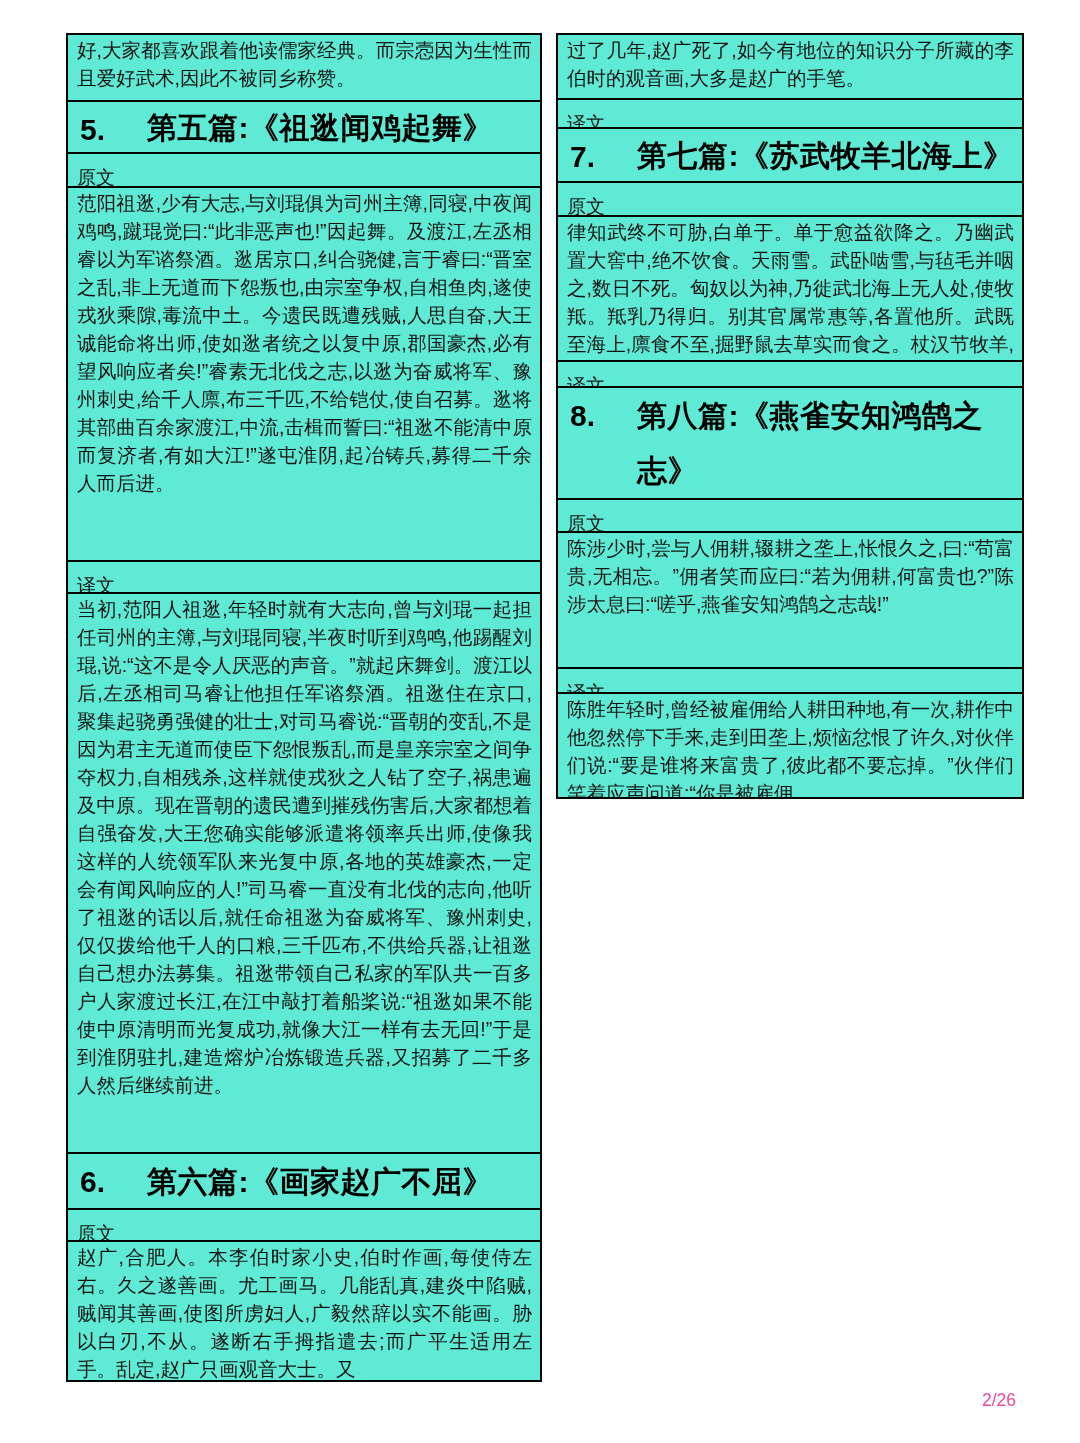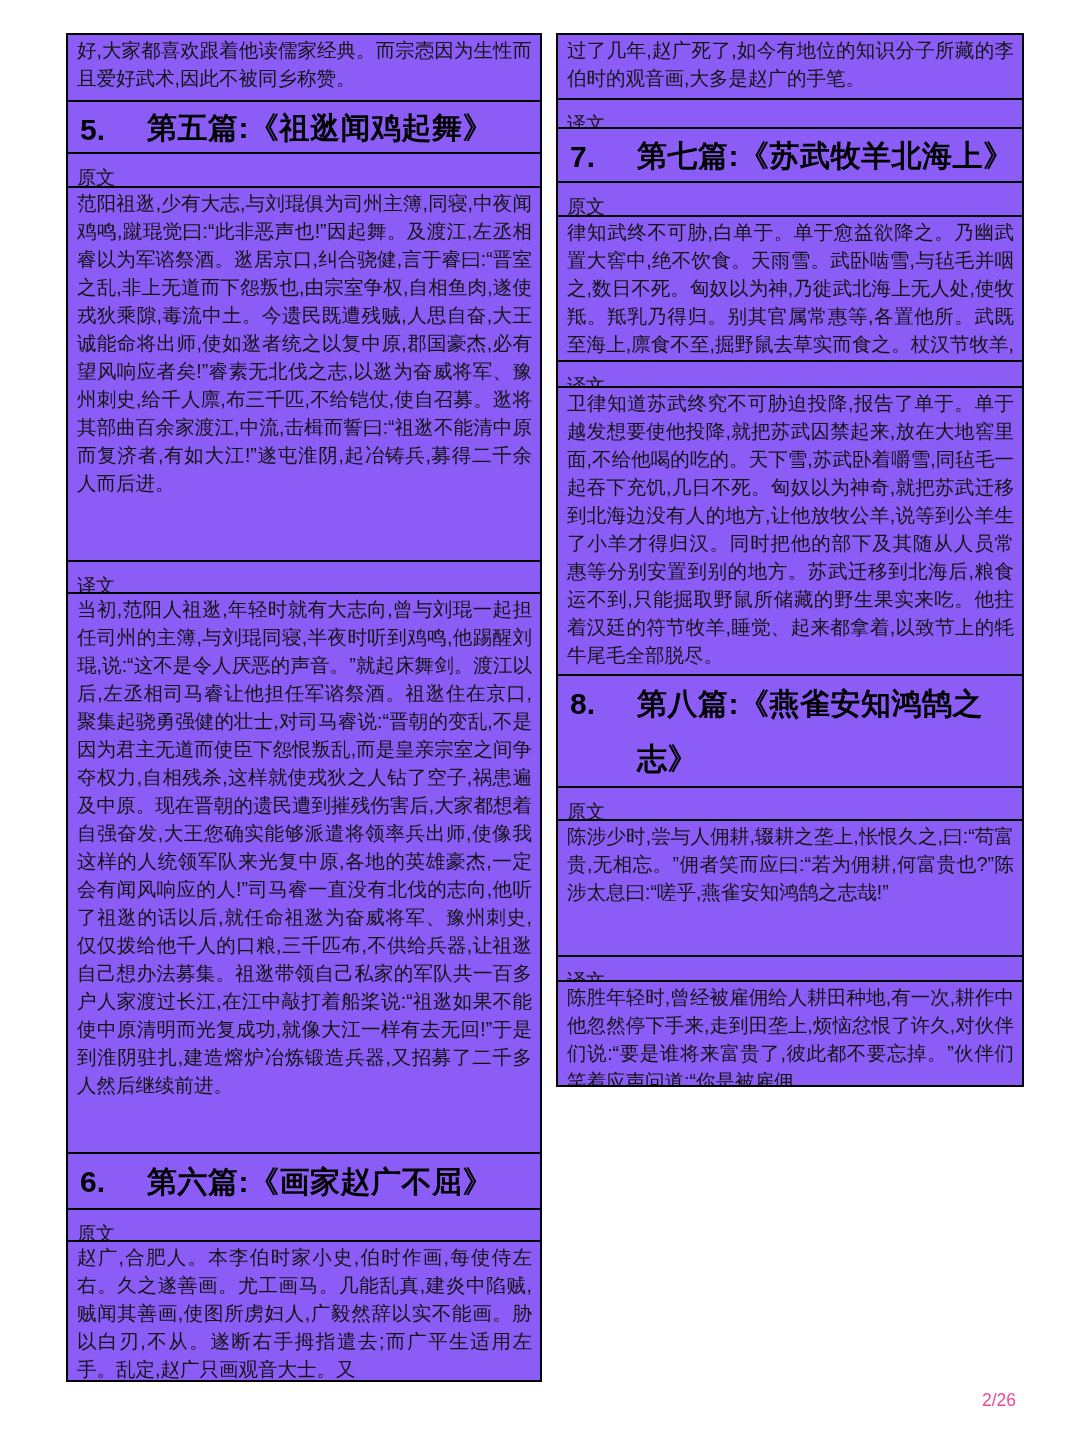--- a/index.html
+++ b/index.html
@@ -15,21 +15,21 @@
     position:absolute;top:33px;
     border:2px solid #000;
     background:#fff;
   }
   #col-left{left:66px;width:472px;}
   #col-right{left:556px;width:464px;}
   .row{
     box-sizing:border-box;
     border-bottom:2px solid #000;
     overflow:hidden;
-    background:#8b5cf6;
+    background:#5eead4;
   }
   .row:last-child{border-bottom:none;}
   .body{
     font-size:19.5px;
     line-height:28px;
     padding:1px 8px 0 9px;
     text-align:justify;
     text-justify:inter-ideograph;
     color:#141414;
   }
@@ -87,21 +87,20 @@
   <div class="column" id="col-right">
       <div class="row body" style="height: 65px;">过了几年,赵广死了,如今有地位的知识分子所藏的李伯时的观音画,大多是赵广的手笔。</div>
       <div class="row label" style="height: 29px;">译文</div>
       <div class="row title" style="height: 54px;">
         <span class="num">7.</span>
         <span class="ttl">第七篇:《苏武牧羊北海上》</span>
       </div>
       <div class="row label" style="height: 34px;">原文</div>
       <div class="row body" style="height: 145px;">律知武终不可胁,白单于。单于愈益欲降之。乃幽武置大窖中,绝不饮食。天雨雪。武卧啮雪,与毡毛并咽之,数日不死。匈奴以为神,乃徙武北海上无人处,使牧羝。羝乳乃得归。别其官属常惠等,各置他所。武既至海上,廪食不至,掘野鼠去草实而食之。杖汉节牧羊,卧起操持,节旄尽落。</div>
       <div class="row label" style="height: 26px;">译文</div>
-      <div class="row body" style="height: 288px;">卫律知道苏武终究不可胁迫投降,报告了单于。单于越发想要使他投降,就把苏武囚禁起来,放在大地窖里面,不给他喝的吃的。天下雪,苏武卧着嚼雪,同毡毛一起吞下充饥,几日不死。匈奴以为神奇,就把苏武迁移到北海边没有人的地方,让他放牧公羊,说等到公羊生了小羊才得归汉。同时把他的部下及其随从人员常惠等分别安置到别的地方。苏武迁移到北海后,粮食运不到,只能掘取野鼠所储藏的野生果实来吃。他拄着汉廷的符节牧羊,睡觉、起来都拿着,以致节上的牦牛尾毛全部脱尽。</div>
       <div class="row title" style="height: 112px;">
         <span class="num">8.</span>
         <span class="ttl">第八篇:《燕雀安知鸿鹄之志》</span>
       </div>
       <div class="row label" style="height: 33px;">原文</div>
       <div class="row body" style="height: 136px;">陈涉少时,尝与人佣耕,辍耕之垄上,怅恨久之,曰:“苟富贵,无相忘。”佣者笑而应曰:“若为佣耕,何富贵也?”陈涉太息曰:“嗟乎,燕雀安知鸿鹄之志哉!”</div>
       <div class="row label" style="height: 25px;">译文</div>
       <div class="row body" style="height: 103px;">陈胜年轻时,曾经被雇佣给人耕田种地,有一次,耕作中他忽然停下手来,走到田垄上,烦恼忿恨了许久,对伙伴们说:“要是谁将来富贵了,彼此都不要忘掉。”伙伴们笑着应声问道:“你是被雇佣</div>
     </div>
   <div class="footer">2/26</div>

